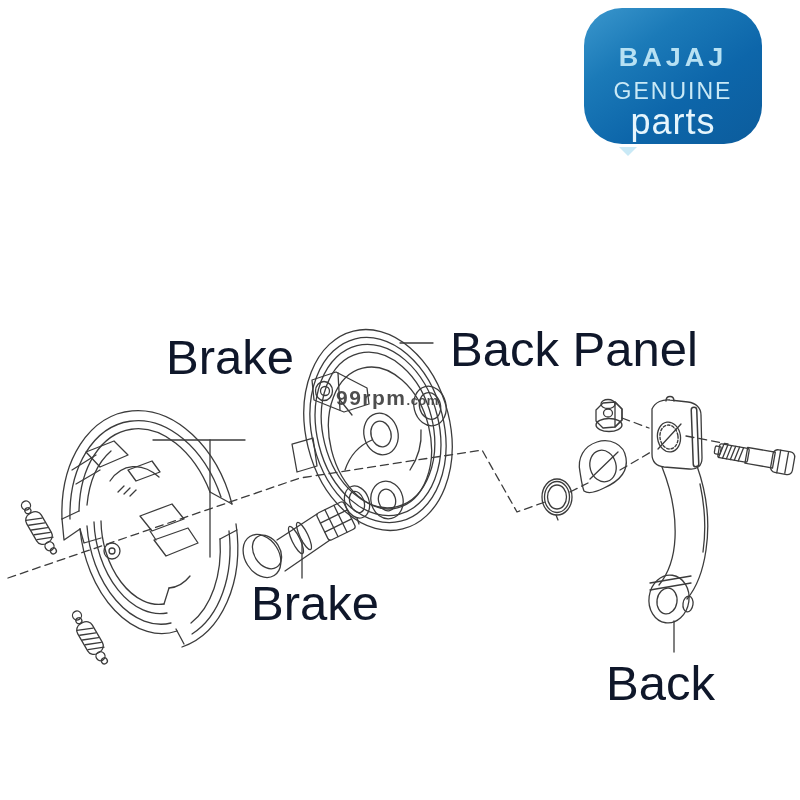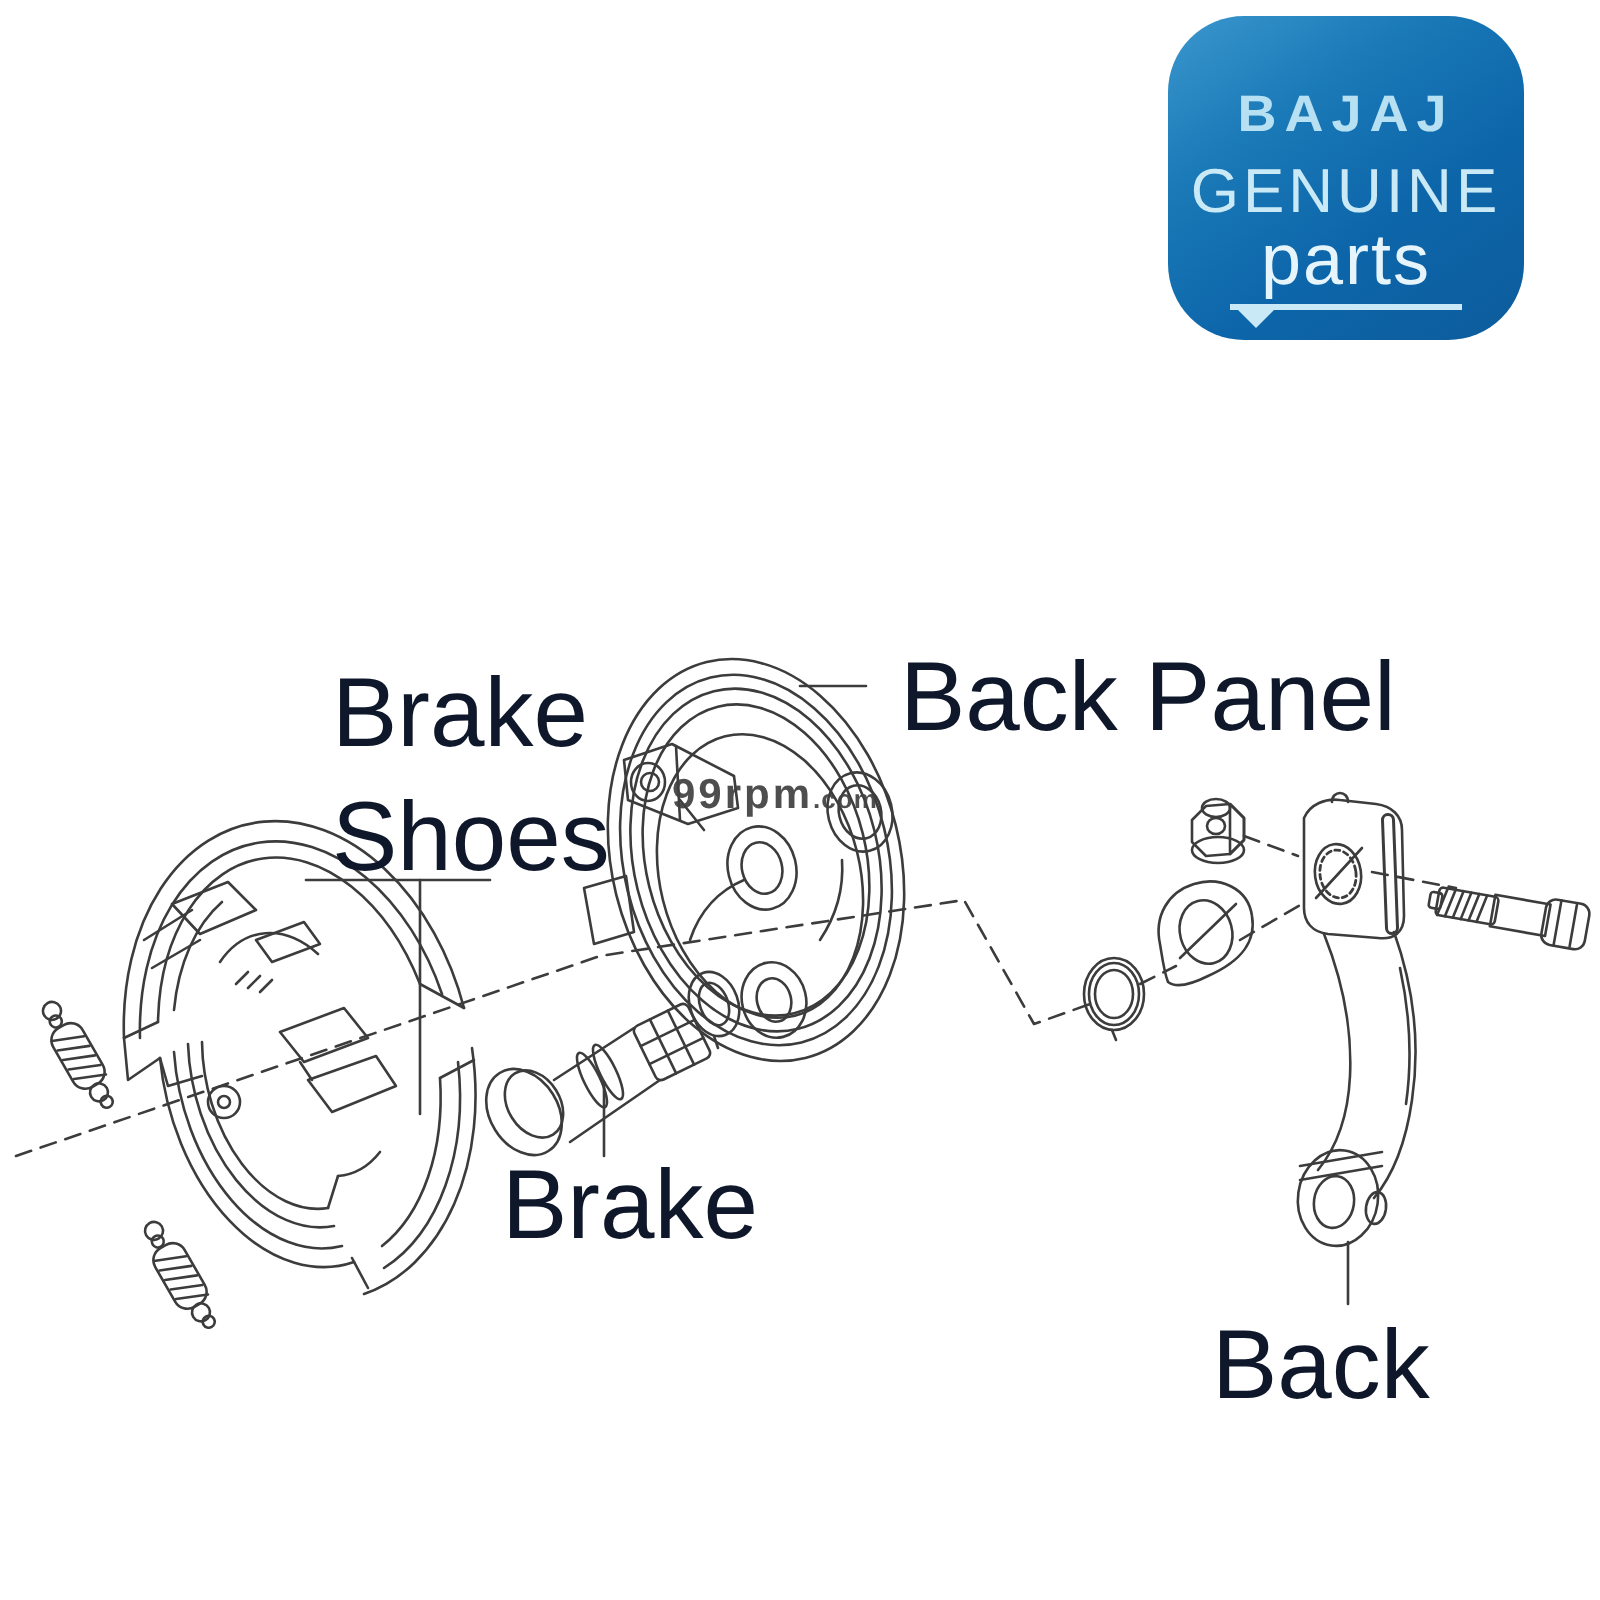--- a/index.html
+++ b/index.html
@@ -27,28 +27,28 @@
   .lbl-brake-shoes{left:166px;top:326px;}
   .lbl-back-panel{left:450px;top:318px;}
   .lbl-brake-cam{left:251px;top:572px;}
   .lbl-lever{left:606px;top:652px;}
 
   .watermark{position:absolute;z-index:2;left:336px;top:386px;
              color:#404040;opacity:.92;font-weight:bold;
              font-size:21px;letter-spacing:1.5px;white-space:nowrap;}
   .watermark .wm-suffix{font-size:13px;letter-spacing:.5px;}
 
-  .logo{position:absolute;z-index:3;left:584px;top:8px;width:178px;height:162px;
+  .logo{position:absolute;z-index:3;left:584px;top:8px;width:178px;height:136px;
         border-radius:38px;
         background:linear-gradient(145deg,#3b97cd 0%,#1b7ab8 30%,#0d66aa 62%,#0c5c9c 100%);
         display:flex;flex-direction:column;align-items:center;
         box-sizing:border-box;padding-top:36px;}
   .logo-brand{color:#b7e1f3;font-weight:bold;font-size:27px;line-height:1;
               letter-spacing:4px;transform:scaleY(.95);}
-  .logo-genuine{color:#c9e9f6;font-size:31px;line-height:1;letter-spacing:2px;
+  .logo-genuine{color:#c9e9f6;font-size:23px;line-height:1;letter-spacing:2px;
                 margin-top:9px;}
   .logo-parts{color:#e6f5fc;font-weight:normal;font-size:36px;line-height:1;
               letter-spacing:1px;margin-top:1px;}
   .logo-rule{position:relative;width:116px;height:3px;background:#c9e9f6;
              margin-top:4px;}
   .logo-arrow{position:absolute;left:4px;top:3px;width:0;height:0;
               border-left:9px solid transparent;border-right:9px solid transparent;
               border-top:9px solid #c9e9f6;}
 </style>
 </head>
@@ -249,21 +249,20 @@
       <path class="leader" d="M400 343 L433 343"></path>
       <path class="leader" d="M302 541 L302 578"></path>
       <path class="leader" d="M674 621 L674 652"></path>
     </g>
   </svg>
 
   <div class="watermark"><span>99rpm</span><span class="wm-suffix">.com</span></div>
 
   <div class="label lbl-brake-shoes">
     <div>Brake</div>
-    <div>Shoes</div>
   </div>
 
   <div class="label lbl-back-panel">Back Panel</div>
 
   <div class="label lbl-brake-cam">
     <div>Brake</div>
   </div>
 
   <div class="label lbl-lever">Back</div>
 

